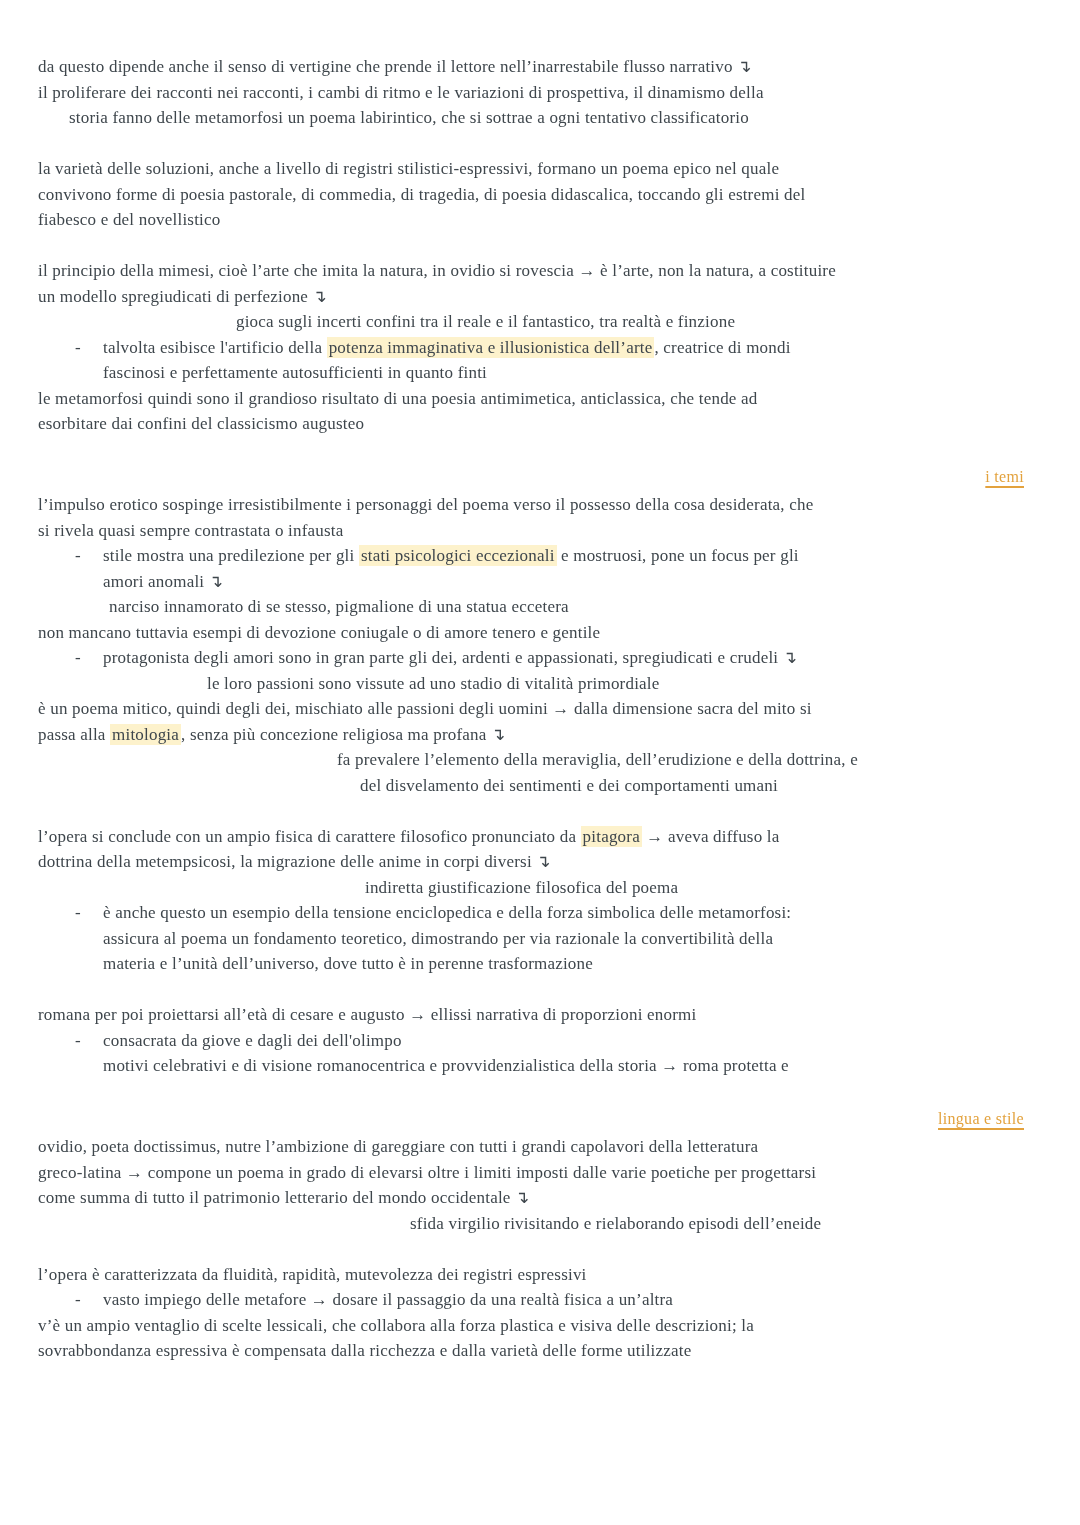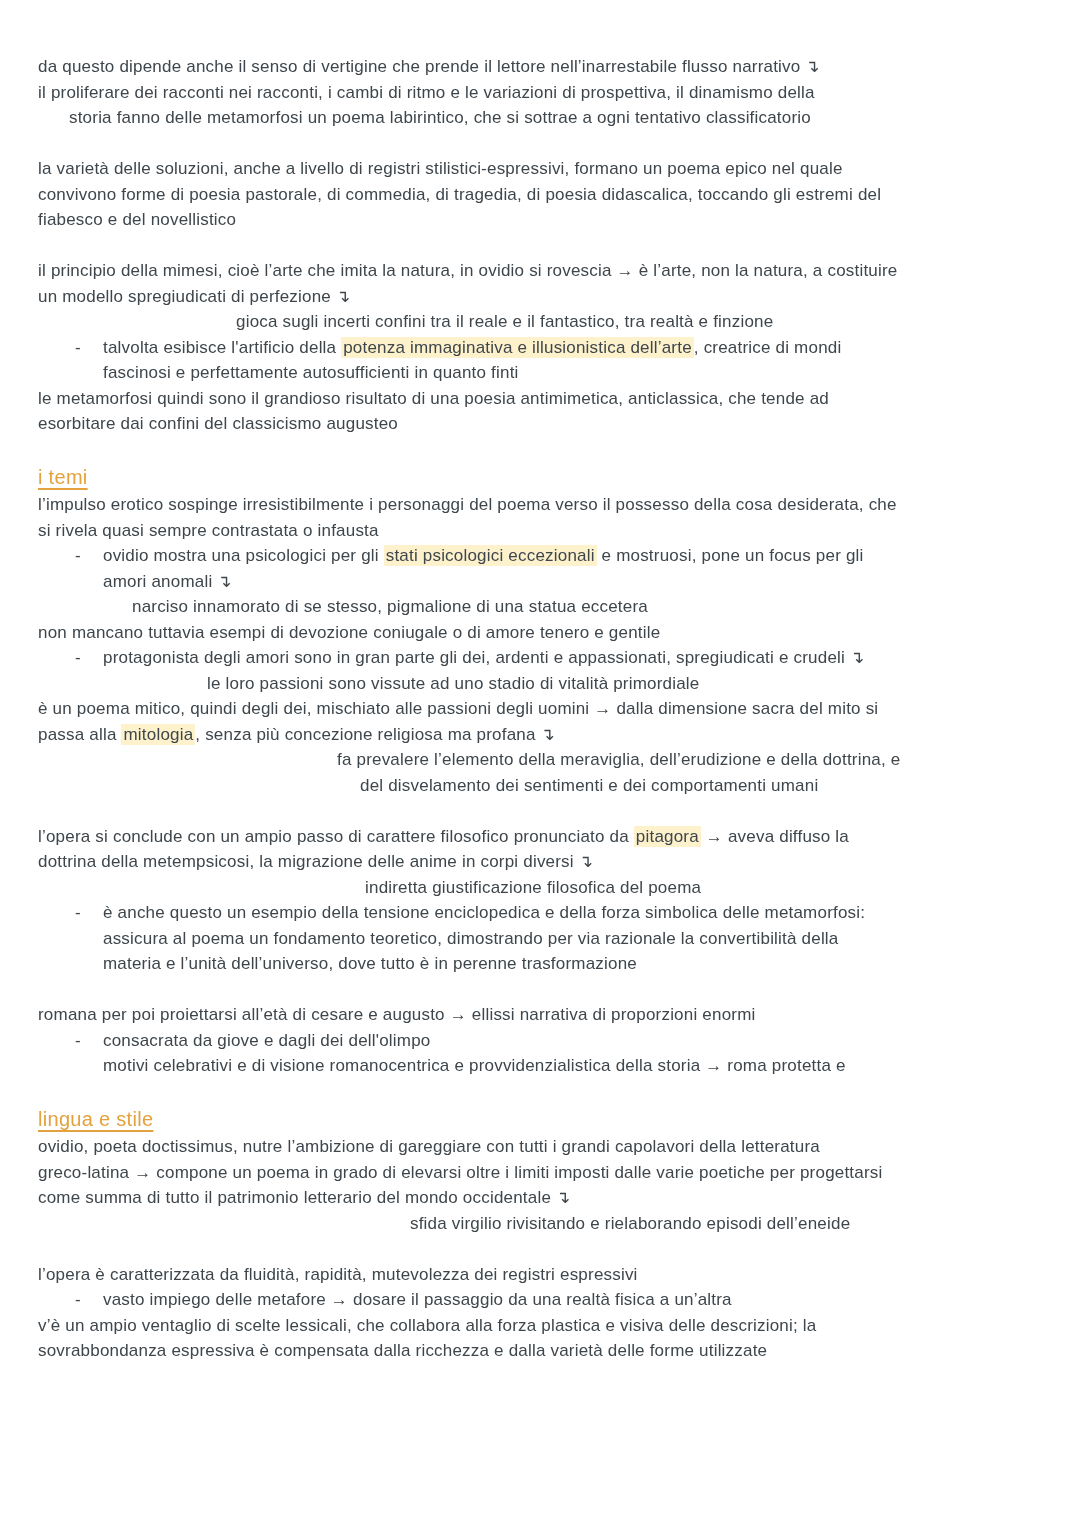--- a/index.html
+++ b/index.html
@@ -7,38 +7,40 @@
   html, body { background: var(--bg, #ffffff); }
   body {
     width: 1080px;
     height: 1525px;
     overflow: hidden;
     font-family: "Liberation Sans", "DejaVu Sans", sans-serif;
     color: var(--text, #3e464c);
   }
   .page {
     padding: 54px 56px 0 38px;
+    font-family: Liberation Serif, serif;
   }
   .line {
     font-size: 17px;
     line-height: 25.5px;
     letter-spacing: 0.2px;
     white-space: nowrap;
   }
   .spacer {
     height: 25.5px;
   }
   .heading {
-    font-size: 20px;
+    font-size: 16px;
     line-height: 30px;
     letter-spacing: 0.3px;
     color: var(--heading, #e3a23d);
     text-decoration: underline;
     text-decoration-thickness: 1.5px;
     text-underline-offset: 4px;
+    text-align: right;
   }
   .bullet {
     position: relative;
     padding-left: 65px;
   }
   .bullet .dash {
     position: absolute;
     left: 37px;
     top: 0;
     font-size: 17px;
@@ -84,25 +86,25 @@
       <div class="line"><span>esorbitare dai confini del classicismo augusteo</span></div>
     </div>
     <div class="spacer"></div>
     <div class="heading">i temi</div>
     <div>
       <div class="line"><span>l’impulso erotico sospinge irresistibilmente i personaggi del poema verso il possesso della cosa desiderata, che</span></div>
       <div class="line"><span>si rivela quasi sempre contrastata o infausta</span></div>
     </div>
     <div class="bullet">
       <span class="dash">-</span>
-      <div class="line"><span>ovidio mostra una psicologici per gli </span><span class="hl">stati psicologici eccezionali</span><span> e mostruosi, pone un focus per gli</span></div>
+      <div class="line"><span>stile mostra una predilezione per gli </span><span class="hl">stati psicologici eccezionali</span><span> e mostruosi, pone un focus per gli</span></div>
       <div class="line"><span>amori anomali ↴</span></div>
     </div>
     <div>
-      <div class="line" style="margin-left: 94px;"><span>narciso innamorato di se stesso, pigmalione di una statua eccetera</span></div>
+      <div class="line" style="margin-left: 71px;"><span>narciso innamorato di se stesso, pigmalione di una statua eccetera</span></div>
     </div>
     <div>
       <div class="line"><span>non mancano tuttavia esempi di devozione coniugale o di amore tenero e gentile</span></div>
     </div>
     <div class="bullet">
       <span class="dash">-</span>
       <div class="line"><span>protagonista degli amori sono in gran parte gli dei, ardenti e appassionati, spregiudicati e crudeli ↴</span></div>
     </div>
     <div>
       <div class="line" style="margin-left: 169px;"><span>le loro passioni sono vissute ad uno stadio di vitalità primordiale</span></div>
@@ -110,21 +112,21 @@
     <div>
       <div class="line"><span>è un poema mitico, quindi degli dei, mischiato alle passioni degli uomini → dalla dimensione sacra del mito si</span></div>
       <div class="line"><span>passa alla </span><span class="hl">mitologia</span><span>, senza più concezione religiosa ma profana ↴</span></div>
     </div>
     <div>
       <div class="line" style="margin-left: 299px;"><span>fa prevalere l’elemento della meraviglia, dell’erudizione e della dottrina, e</span></div>
       <div class="line" style="margin-left: 322px;"><span>del disvelamento dei sentimenti e dei comportamenti umani</span></div>
     </div>
     <div class="spacer"></div>
     <div>
-      <div class="line"><span>l’opera si conclude con un ampio passo di carattere filosofico pronunciato da </span><span class="hl">pitagora</span><span> → aveva diffuso la</span></div>
+      <div class="line"><span>l’opera si conclude con un ampio fisica di carattere filosofico pronunciato da </span><span class="hl">pitagora</span><span> → aveva diffuso la</span></div>
       <div class="line"><span>dottrina della metempsicosi, la migrazione delle anime in corpi diversi ↴</span></div>
     </div>
     <div>
       <div class="line" style="margin-left: 327px;"><span>indiretta giustificazione filosofica del poema</span></div>
     </div>
     <div class="bullet">
       <span class="dash">-</span>
       <div class="line"><span>è anche questo un esempio della tensione enciclopedica e della forza simbolica delle metamorfosi:</span></div>
       <div class="line"><span>assicura al poema un fondamento teoretico, dimostrando per via razionale la convertibilità della</span></div>
       <div class="line"><span>materia e l’unità dell’universo, dove tutto è in perenne trasformazione</span></div>

